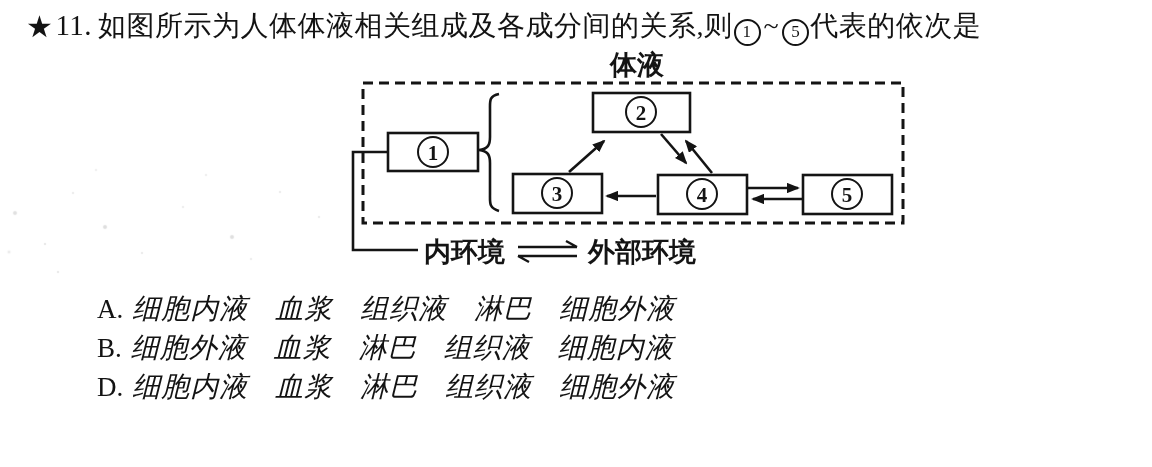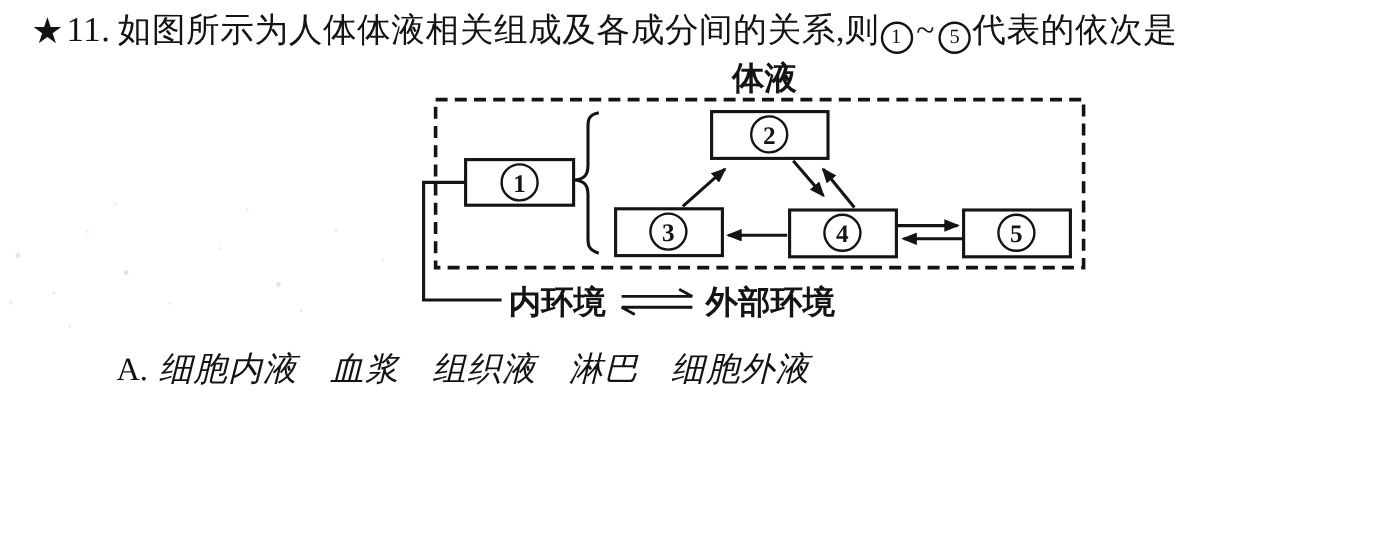--- a/index.html
+++ b/index.html
@@ -122,16 +122,22 @@
       <path class="ink-line" stroke-width="2.4" d="M518,247 H577 M577,247 l-11,-6"></path>
       <path class="ink-line" stroke-width="2.4" d="M577,256 H518 M518,256 l11,6"></path>
     </g>
     <text class="dia-label" x="588" y="261">外部环境</text>
   </svg>
 
   <div class="options">
     <div class="opt-row">
       <span class="opt-letter">A.</span><span class="opt-item">细胞内液</span><span class="opt-item">血浆</span><span class="opt-item">组织液</span><span class="opt-item">淋巴</span><span class="opt-item">细胞外液</span>
     </div>
+    <div class="opt-row">
+      <span class="opt-letter">B.</span><span class="opt-item">细胞外液</span><span class="opt-item">血浆</span><span class="opt-item">淋巴</span><span class="opt-item">组织液</span><span class="opt-item">细胞内液</span>
+    </div>
+    <div class="opt-row">
+      <span class="opt-letter">D.</span><span class="opt-item">细胞内液</span><span class="opt-item">血浆</span><span class="opt-item">淋巴</span><span class="opt-item">组织液</span><span class="opt-item">细胞外液</span>
+    </div>
   </div>
 
   <div class="noise"></div>
 </div>
 
 </body></html>

